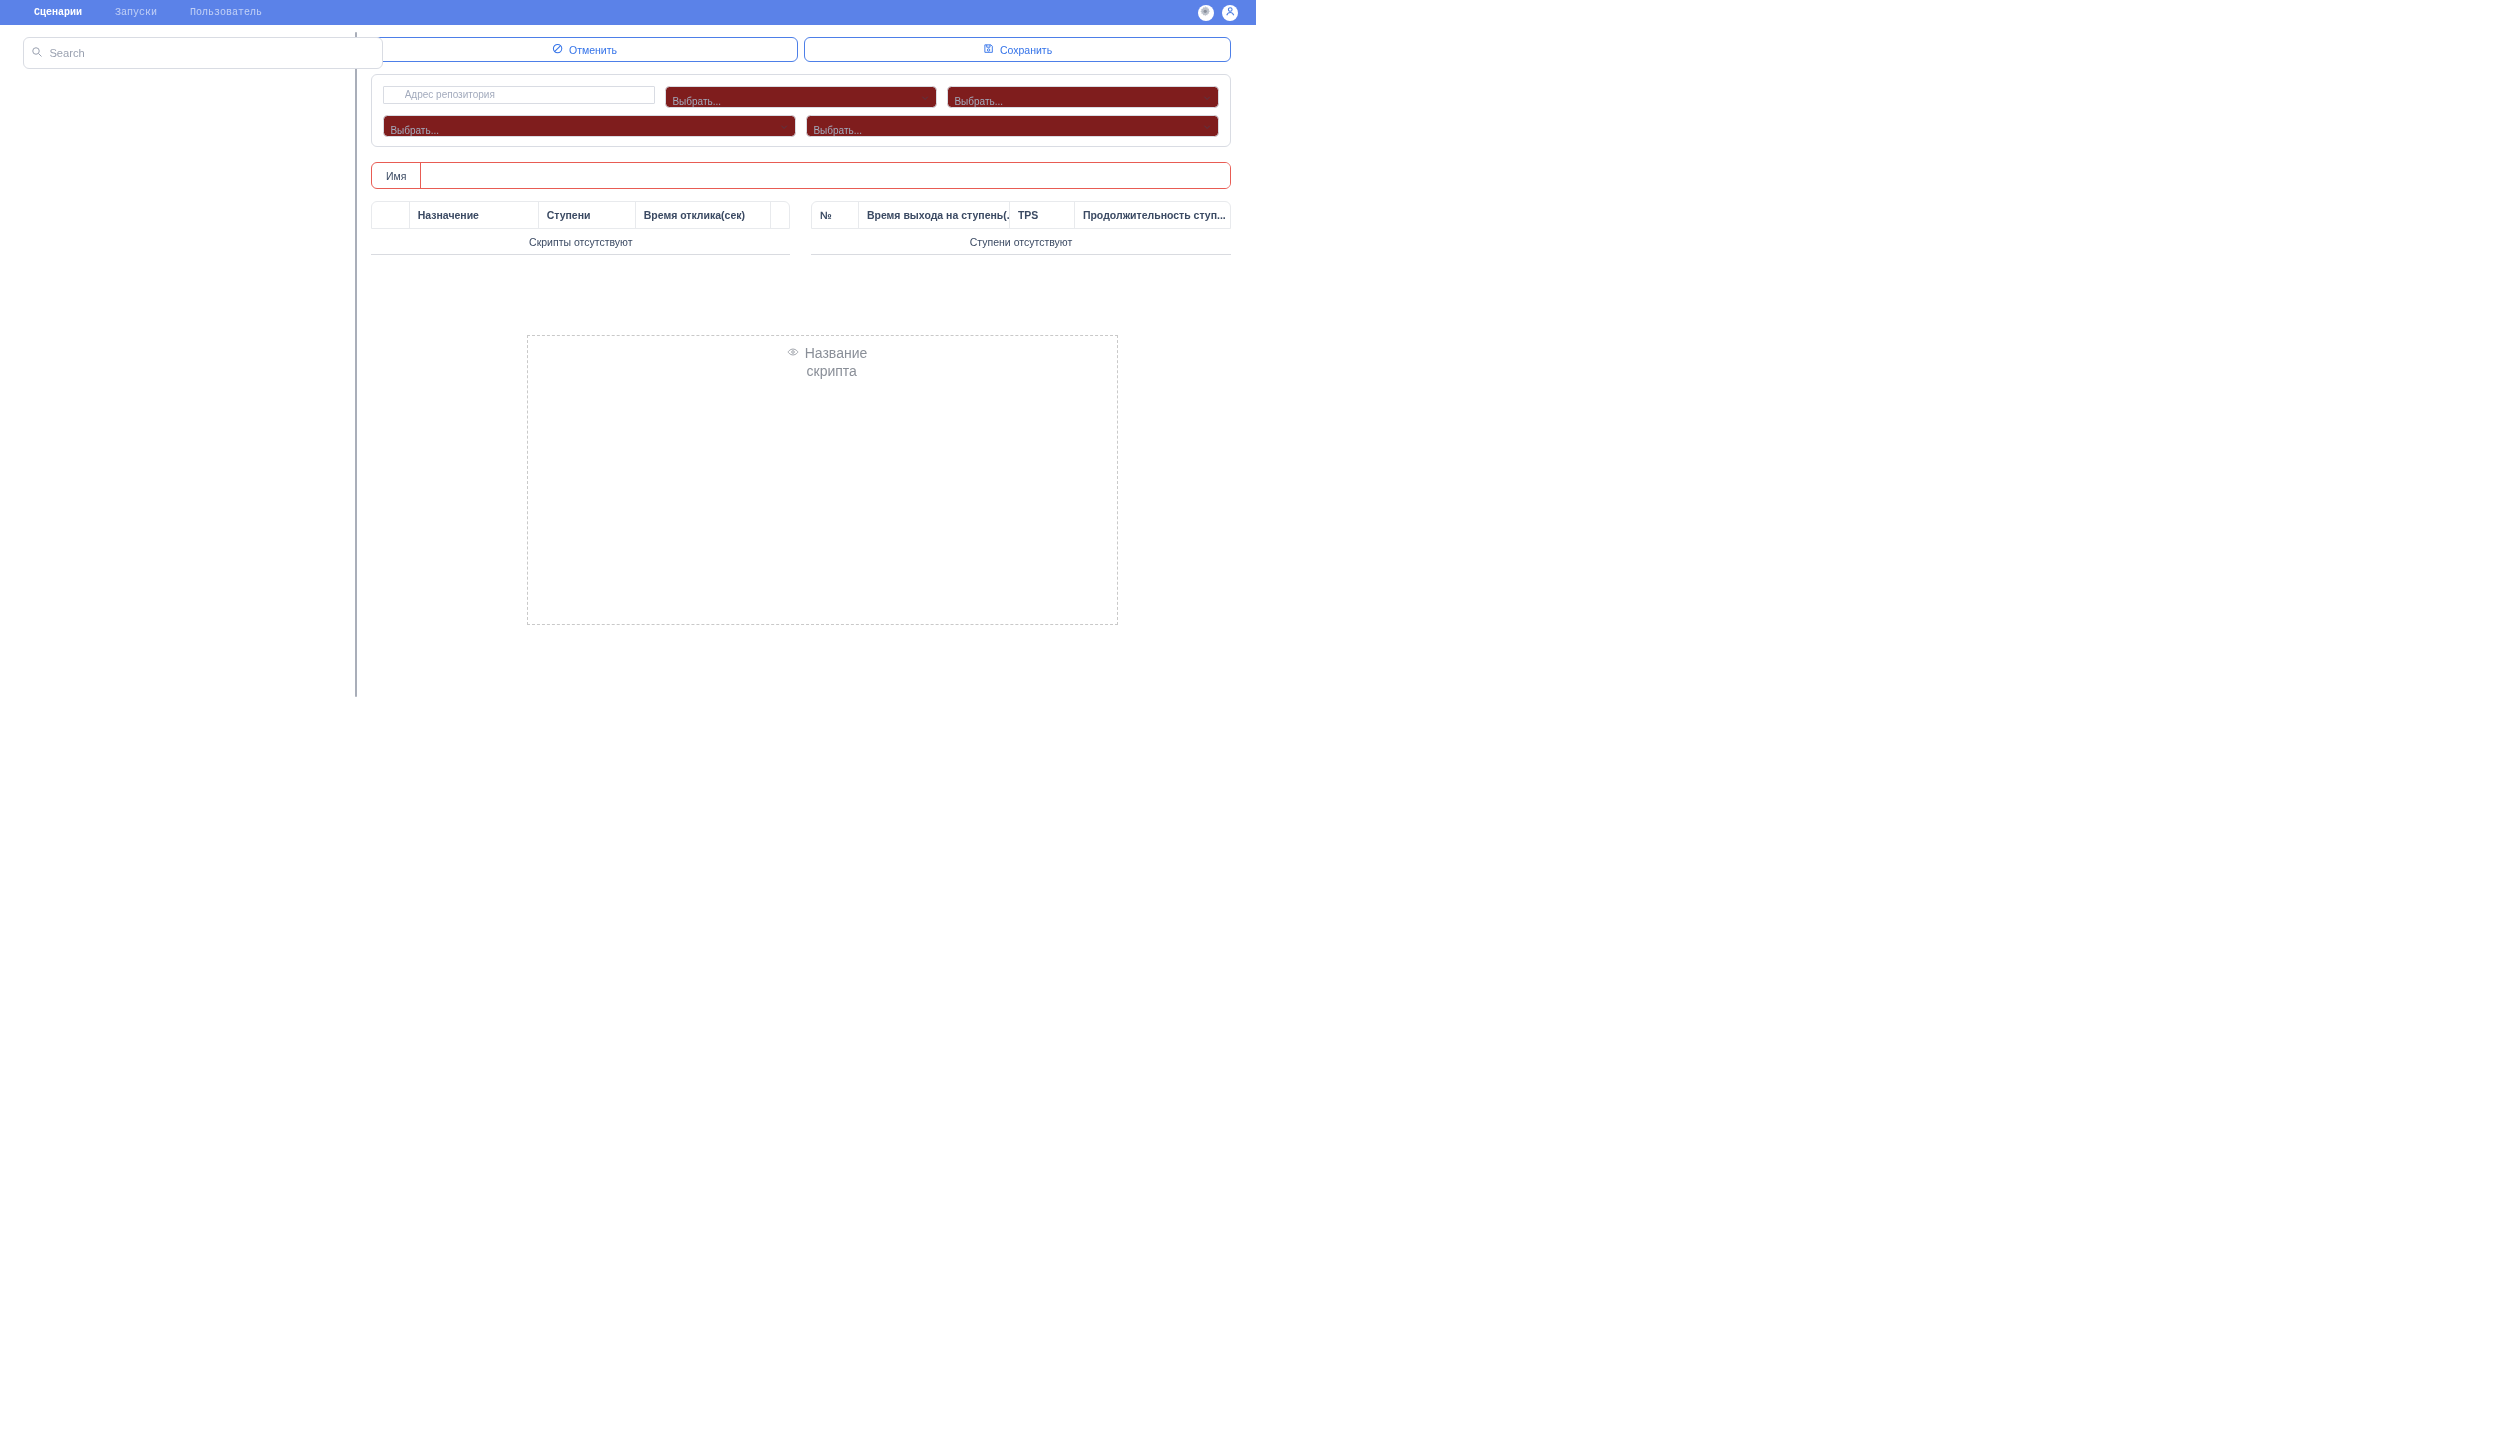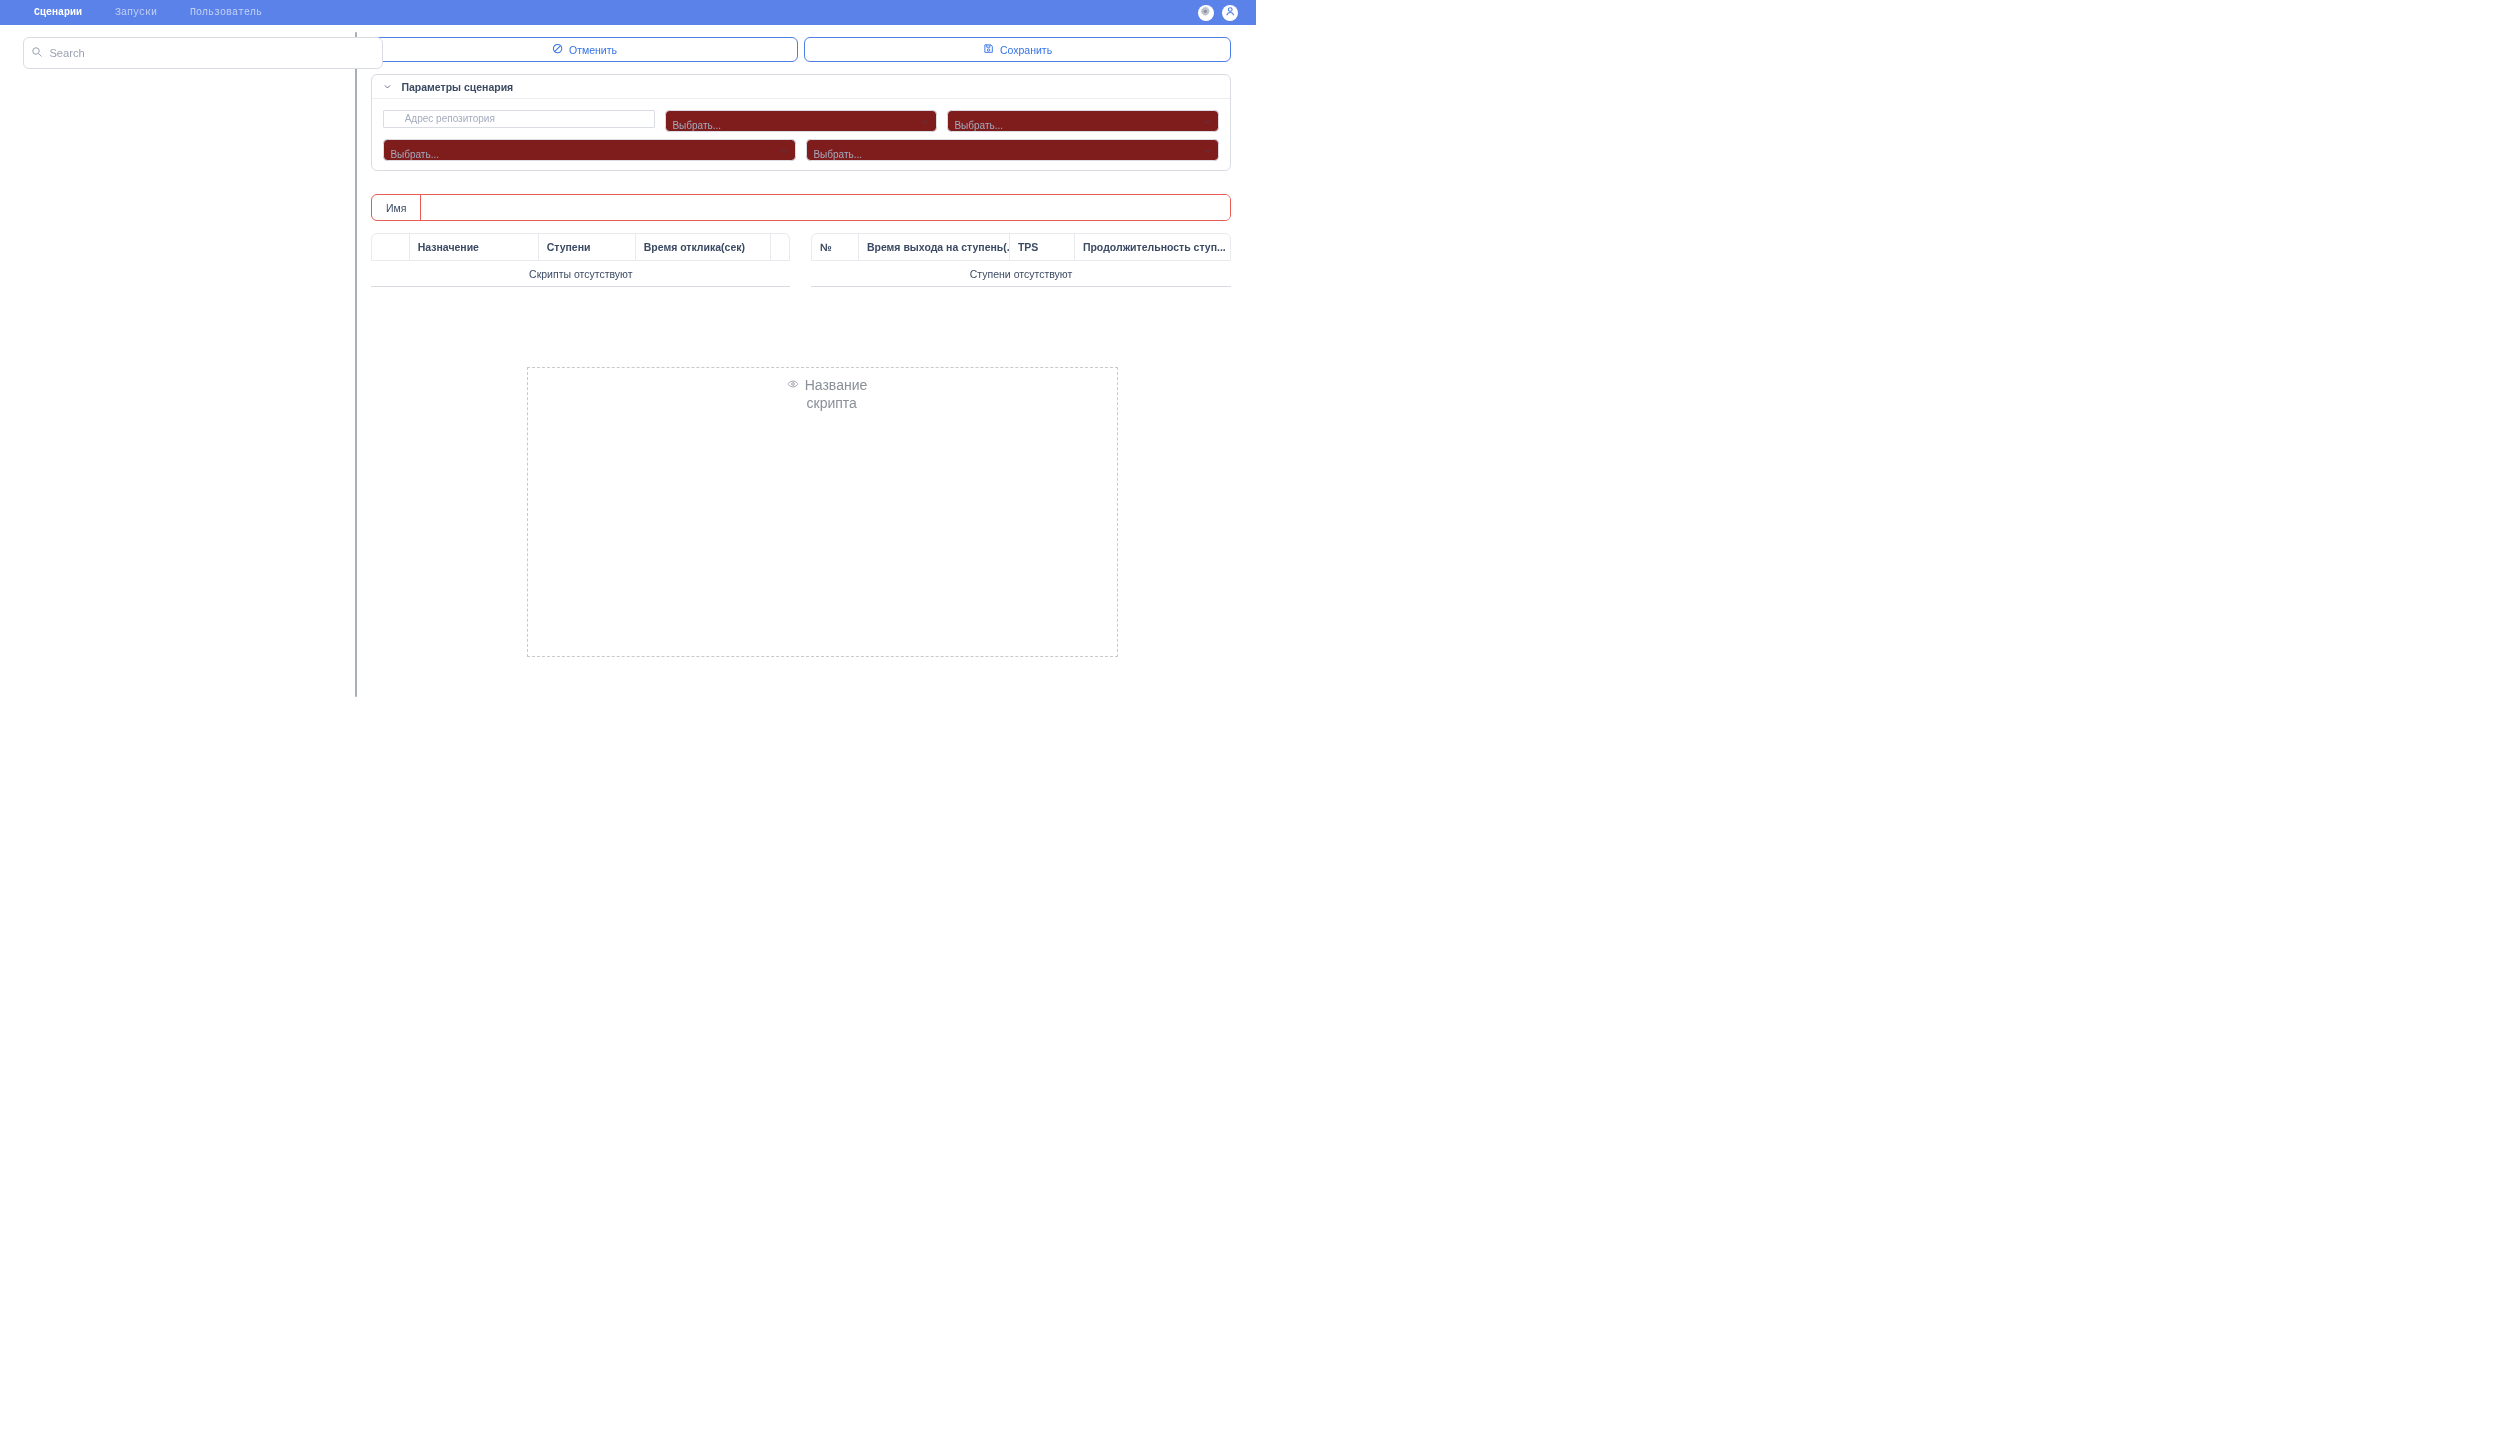--- a/index.html
+++ b/index.html
@@ -46,21 +46,21 @@
   .field-row2 { display:grid; grid-template-columns:1fr 1fr; gap:9.7px; margin-top:6.7px; }
   .txt-input { height:18px; border:0.7px solid #d9dce3; border-radius:1px; padding:0 21px;
     font-size:10px; color:#3b4a63; outline:none; width:100%; font-family:inherit; }
   .txt-input::placeholder { color:#a3abbd; }
   .select { position:relative; height:22px; border:0.7px solid #d9dce3; border-radius:4.5px;
     display:flex; align-items:flex-end; padding:0 19.4px 0 6.7px; cursor:pointer; background:#7f1d1d; }
   .select .ph { font-size:10px; color:#a3abbd; }
   .select .chev { position:absolute; right:6.7px; top:4.5px; }
 
   
-  .name-field { margin-top:23px; height:27px; border:1.1px solid #e85c54; border-radius:6px;
+  .name-field { margin-top:15px; height:27px; border:1.1px solid #e85c54; border-radius:6px;
     display:flex; align-items:stretch; overflow:hidden; background:#fff; }
   .name-label { width:49px; display:flex; align-items:center; justify-content:center;
     font-size:10.5px; color:#3b4a63; border-right:0.7px solid #e85c54; flex:none; }
   .name-field input { flex:1; border:none; outline:none; font-size:10.5px; color:#3b4a63;
     padding:0 7.5px; font-family:inherit; }
 
   
   .tables-row { margin-top:12px; display:flex; gap:21px; }
   .tbl { flex:1; }
   .tbl-head { display:grid; border:0.7px solid #e8eaed; border-radius:6px 6px 0 0; height:28px; }
@@ -145,28 +145,20 @@
               <path d="M4 4h13l3 3v13H4z"></path>
               <path d="M8 4v5h7V4"></path>
               <circle cx="12" cy="15" r="2.6"></circle>
             </svg>
         </span>
         <span>Сохранить</span>
       </button>
     </div>
 
     <div class="panel">
-      <div class="panel-header">
-        <span>
-          <svg width="9" height="9" viewBox="0 0 24 24" fill="none" stroke="#3b4a63" stroke-width="2">
-              <path d="M5 9l7 7 7-7"></path>
-            </svg>
-        </span>
-        <span class="panel-title">Параметры сценария</span>
-      </div>
       <div class="panel-body">
         <div class="field-row1">
           <input class="txt-input" type="text" placeholder="Адрес репозитория" style="">
           <div class="select">
             <span class="ph">Выбрать...</span>
             <span class="chev">
               <svg width="8.2" height="8.2" viewBox="0 0 24 24" fill="none" stroke="#3b4a63" stroke-width="1.8">
                   <path d="M4 8l8 8 8-8"></path>
                 </svg>
             </span>

